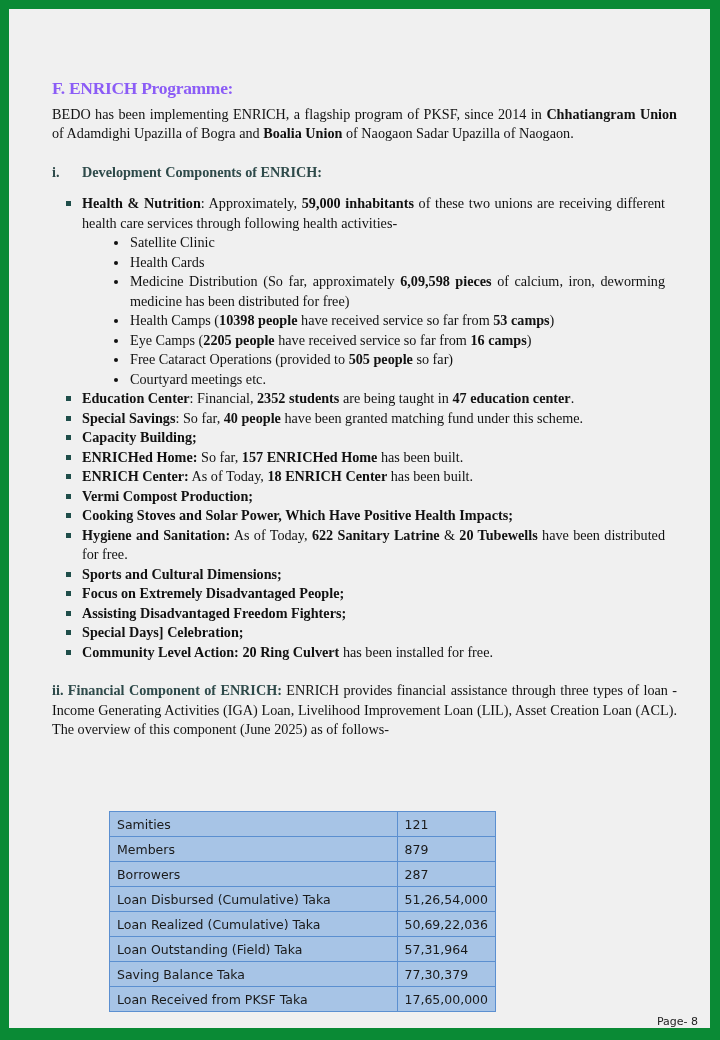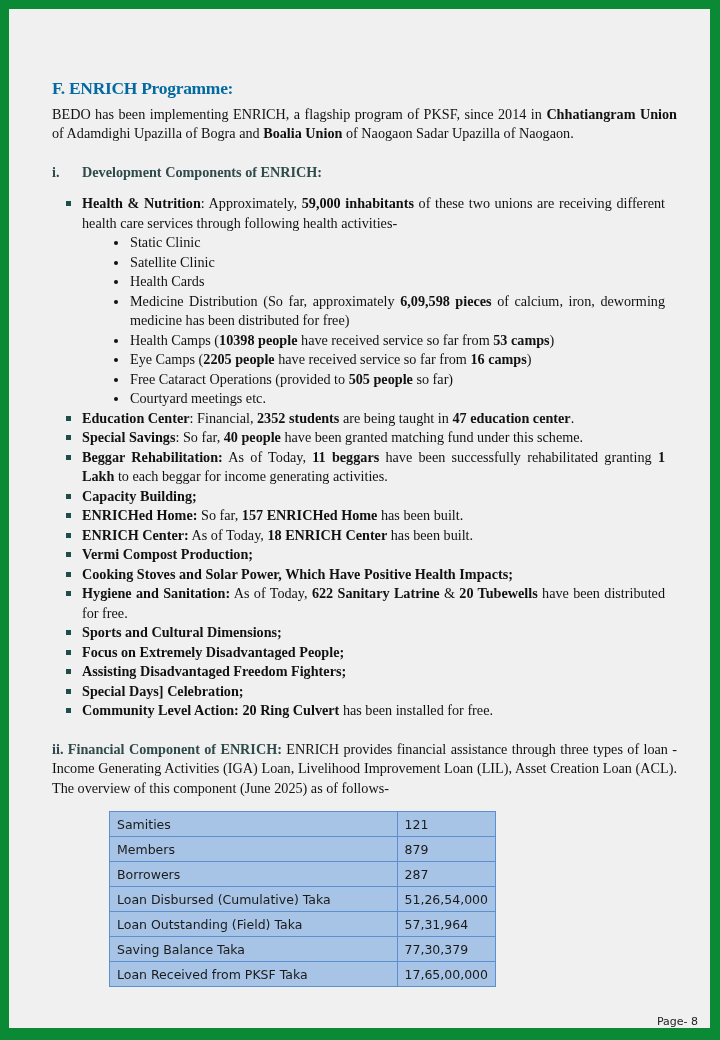--- a/index.html
+++ b/index.html
@@ -16,21 +16,21 @@
     }
     .content {
       position: absolute;
       left: 43px; top: 60px; width: 625px;
       font-family: "Liberation Serif", "DejaVu Serif", serif;
       font-size: 14.2px;
       color: #111;
       line-height: 19.5px;
     }
     .title {
-      color: #0369a1;
+      color: #8b5cf6;
       font-weight: bold;
       font-size: 17.5px;
       margin: 10px 0 6px 0;
       letter-spacing: -0.3px;
     }
     .para { text-align: justify; margin: 0; }
     .subhead {
       color: #2e4a4a;
       font-weight: bold;
       margin: 19px 0 8px 0;
@@ -100,45 +100,40 @@
     <div class="subhead">
       <span class="num">i.</span>
       <span>Development Components of ENRICH:</span>
     </div>
 
     <ul class="lvl1">
       <li>
         <span class="sq"></span>
         <b>Health &amp; Nutrition</b><span>: Approximately, </span><b>59,000 inhabitants</b><span> of these two unions are receiving different health care services through following health activities-</span>
         <ul class="lvl2">
-          <li><span class="dot"></span><span>Static Clinic</span></li>
           <li><span class="dot"></span><span>Satellite Clinic</span></li>
           <li><span class="dot"></span><span>Health Cards</span></li>
           <li><span class="dot"></span><span>Medicine Distribution (So far, approximately </span><b>6,09,598 pieces</b><span> of calcium, iron, deworming medicine has been distributed for free)</span></li>
           <li><span class="dot"></span><span>Health Camps (</span><b>10398 people</b><span> have received service so far from </span><b>53 camps</b><span>)</span></li>
           <li><span class="dot"></span><span>Eye Camps (</span><b>2205 people</b><span> have received service so far from </span><b>16 camps</b><span>)</span></li>
           <li><span class="dot"></span><span>Free Cataract Operations (provided to </span><b>505 people</b><span> so far)</span></li>
           <li><span class="dot"></span><span>Courtyard meetings etc.</span></li>
         </ul>
       </li>
 
       <li>
         <span class="sq"></span>
         <b>Education Center</b><span>: Financial, </span><b>2352 students</b><span> are being taught in </span><b>47 education center</b><span>.</span>
       </li>
 
       <li>
         <span class="sq"></span>
         <b>Special Savings</b><span>: So far, </span><b>40 people</b><span> have been granted matching fund under this scheme.</span>
       </li>
 
-      <li>
-        <span class="sq"></span>
-        <b>Beggar Rehabilitation:</b><span> As of Today, </span><b>11 beggars</b><span> have been successfully rehabilitated granting </span><b>1 Lakh</b><span> to each beggar for income generating activities.</span>
-      </li>
 
       <li>
         <span class="sq"></span>
         <b>Capacity Building;</b>
       </li>
 
       <li>
         <span class="sq"></span>
         <b>ENRICHed Home:</b><span> So far, </span><b>157 ENRICHed Home</b><span> has been built.</span>
       </li>
@@ -204,20 +199,24 @@
         </tr>
       <tr>
           <td class="k">Borrowers</td>
           <td>287</td>
         </tr>
       <tr>
           <td class="k">Loan Disbursed (Cumulative) Taka</td>
           <td>51,26,54,000</td>
         </tr>
       <tr>
+          <td class="k">Loan Realized (Cumulative) Taka</td>
+          <td>50,69,22,036</td>
+        </tr>
+      <tr>
           <td class="k">Loan Outstanding (Field) Taka</td>
           <td>57,31,964</td>
         </tr>
       <tr>
           <td class="k">Saving Balance Taka</td>
           <td>77,30,379</td>
         </tr>
       <tr>
           <td class="k">Loan Received from PKSF Taka</td>
           <td>17,65,00,000</td>

